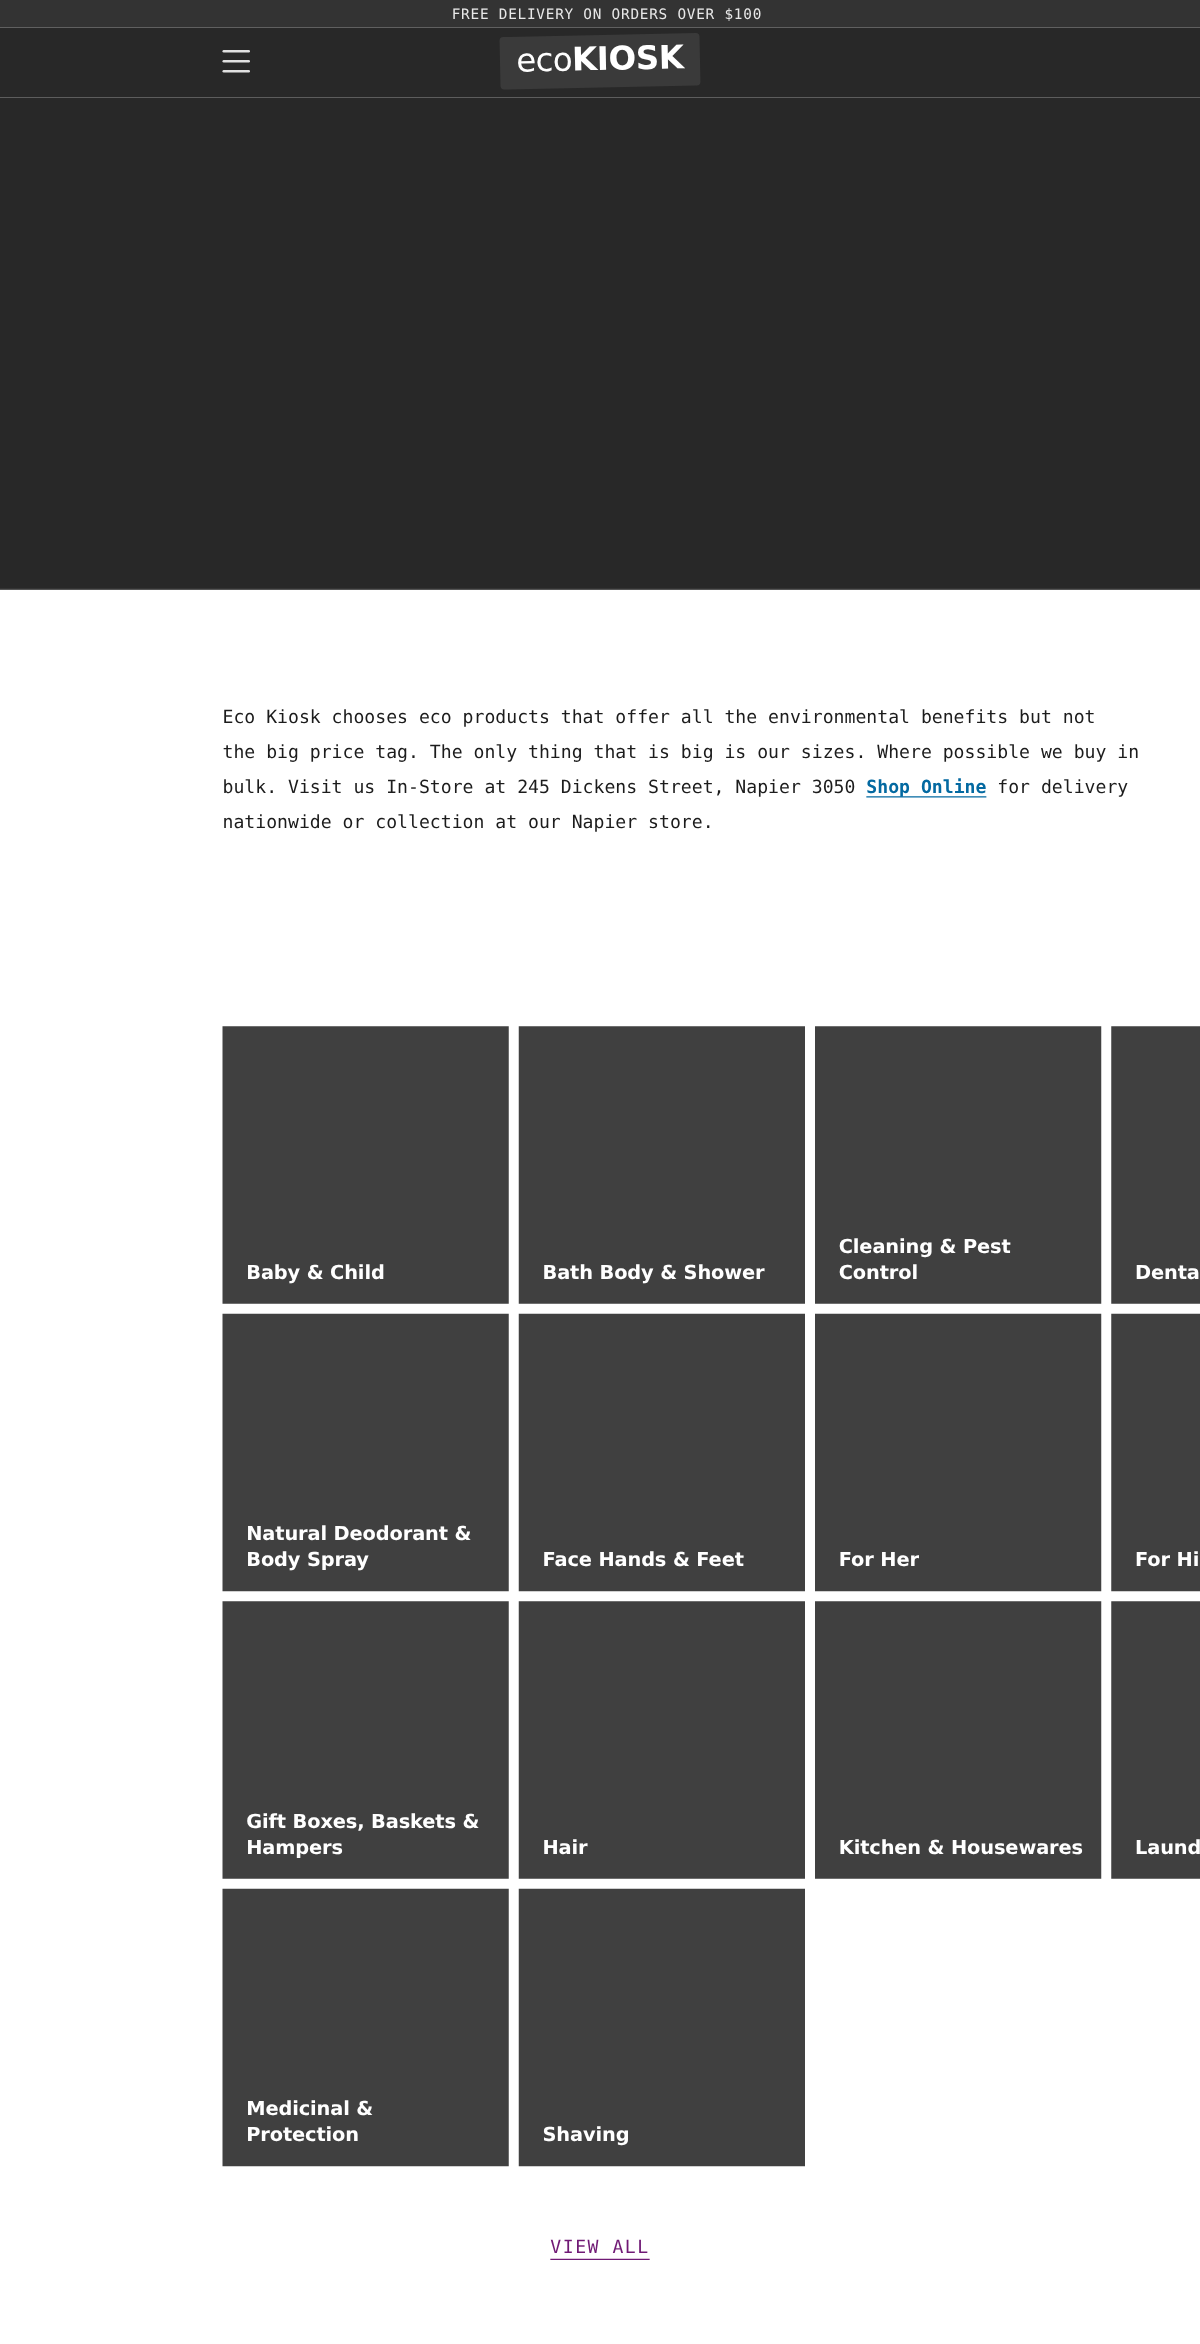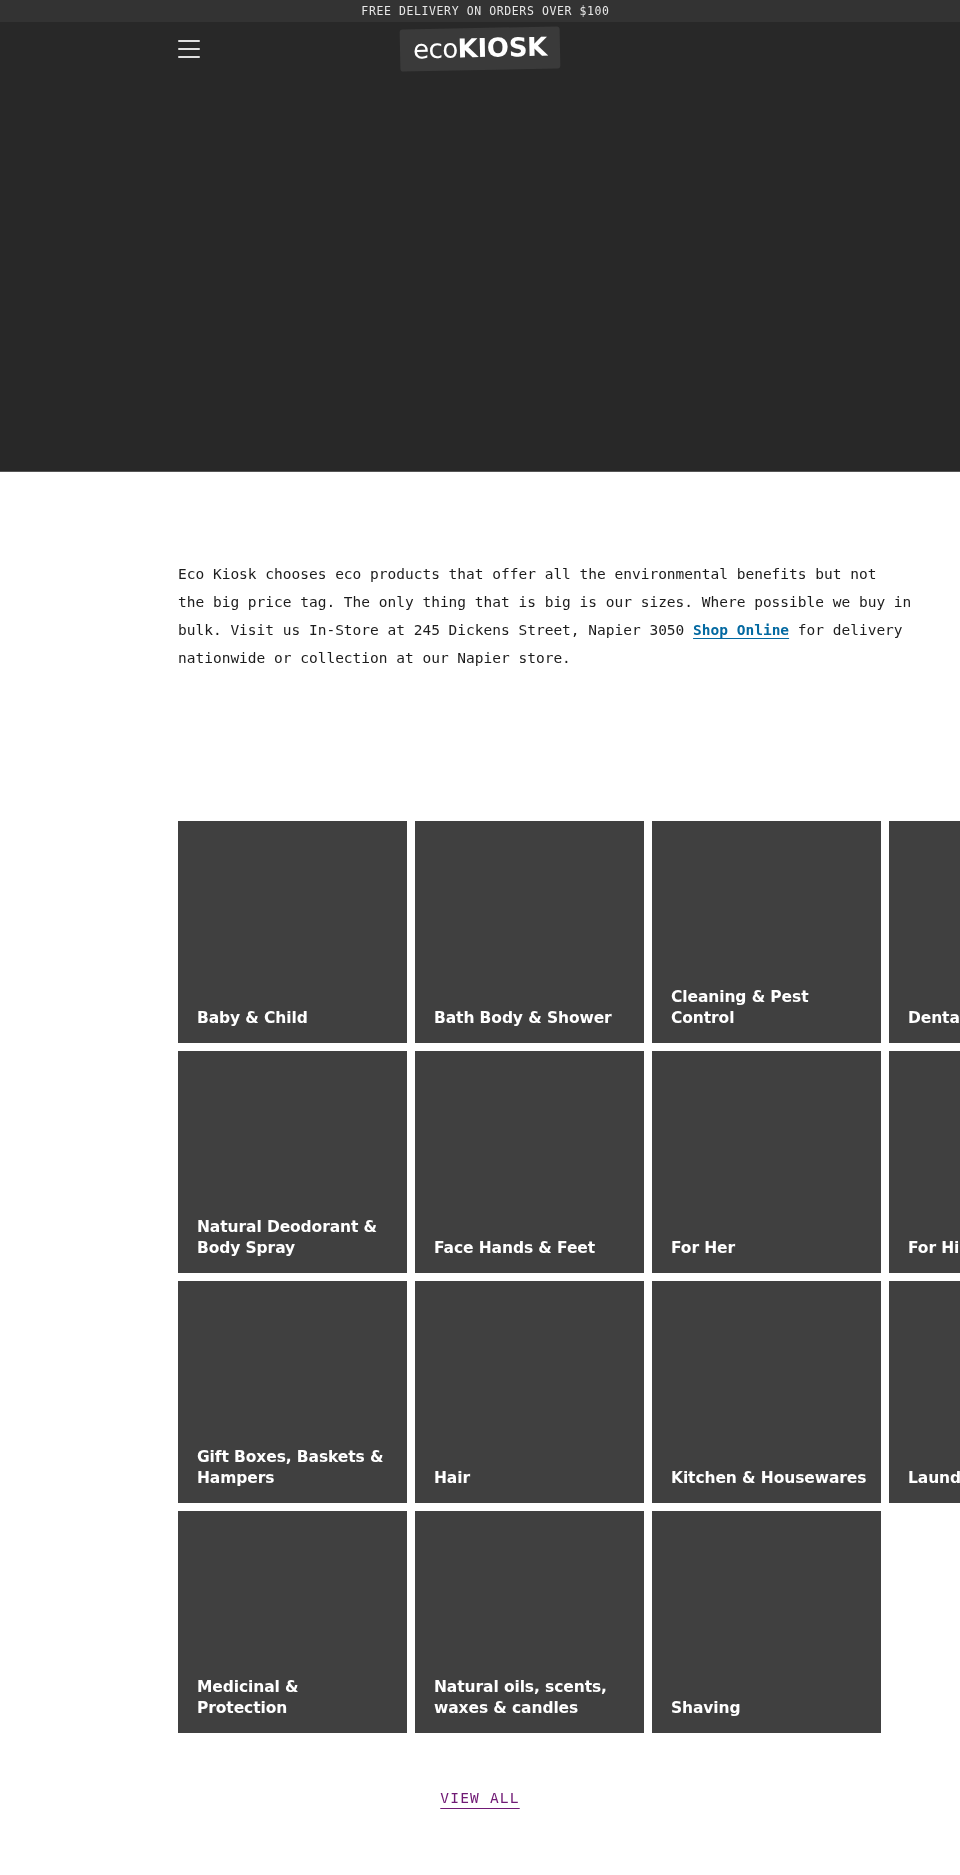--- a/index.html
+++ b/index.html
@@ -232,23 +232,20 @@
         <div class="tile-label">Kitchen &amp; Housewares</div>
       </div>
       <div class="tile">
         <div class="tile-label">Laundry</div>
       </div>
 
       <div class="tile">
         <div class="tile-label">Medicinal &amp; Protection</div>
       </div>
       <div class="tile">
-        <div class="tile-label">Natural oils, scents, waxes &amp; candles</div>
-      </div>
-      <div class="tile">
         <div class="tile-label">Shaving</div>
       </div>
 
     </div>
   </div>
 
   <div class="view-all-wrap">
     <a class="view-all">VIEW ALL</a>
   </div>
 

